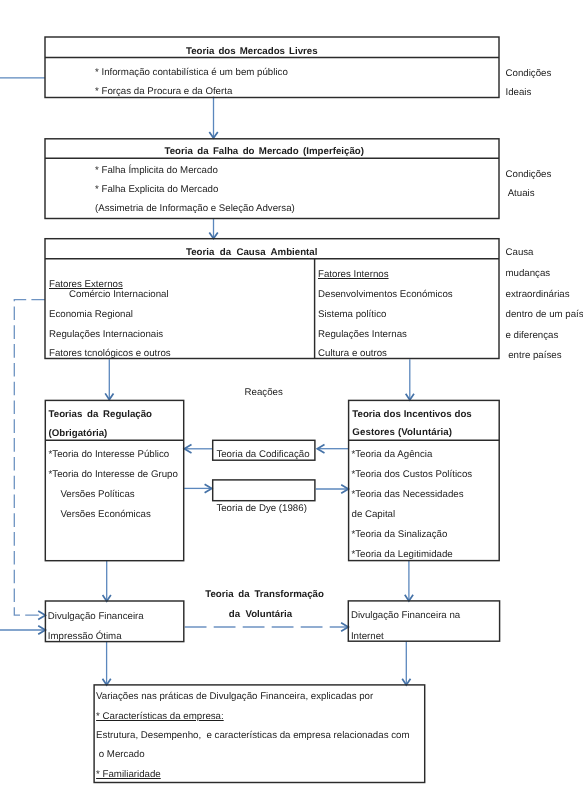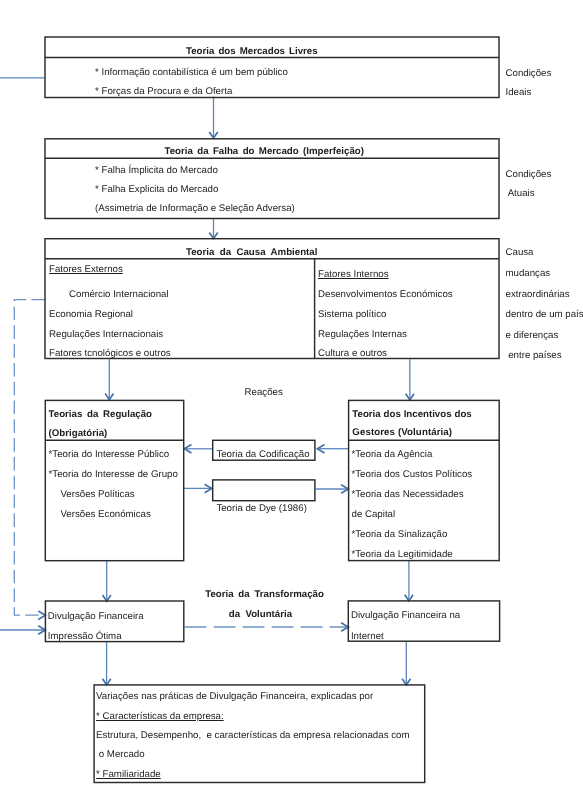--- a/index.html
+++ b/index.html
@@ -83,21 +83,21 @@
 <div class="t" style="left:505.5px;top:87.7px;">Ideais</div>
 
 <div class="t b" style="left:164.5px;top:147.4px;word-spacing:1.7px;">Teoria da Falha do Mercado (Imperfeição)</div>
 <div class="t" style="left:95px;top:165.6px;">* Falha Ímplicita do Mercado</div>
 <div class="t" style="left:95px;top:185.2px;">* Falha Explicita do Mercado</div>
 <div class="t" style="left:95px;top:204.3px;">(Assimetria de Informação e Seleção Adversa)</div>
 <div class="t" style="left:505.5px;top:169.6px;">Condições</div>
 <div class="t" style="left:505.5px;top:189.1px;"> Atuais</div>
 
 <div class="t b" style="left:186px;top:247.9px;word-spacing:2.7px;">Teoria da Causa Ambiental</div>
-<div class="t u" style="left:49px;top:265px;">Fatores Externos</div>
+<div class="t u" style="left:49px;top:280px;">Fatores Externos</div>
 <div class="t" style="left:49px;top:289.5px;padding-left:20px;">Comércio Internacional</div>
 <div class="t" style="left:49px;top:309.8px;">Economia Regional</div>
 <div class="t" style="left:49px;top:329.5px;">Regulações Internacionais</div>
 <div class="t" style="left:49px;top:348.6px;">Fatores tcnológicos e outros</div>
 <div class="t u" style="left:318px;top:269.5px;">Fatores Internos</div>
 <div class="t" style="left:318px;top:289.5px;">Desenvolvimentos Económicos</div>
 <div class="t" style="left:318px;top:309.8px;">Sistema político</div>
 <div class="t" style="left:318px;top:329.5px;">Regulações Internas</div>
 <div class="t" style="left:318px;top:348.6px;">Cultura e outros</div>
 <div class="t" style="left:505.5px;top:248.1px;">Causa</div>

